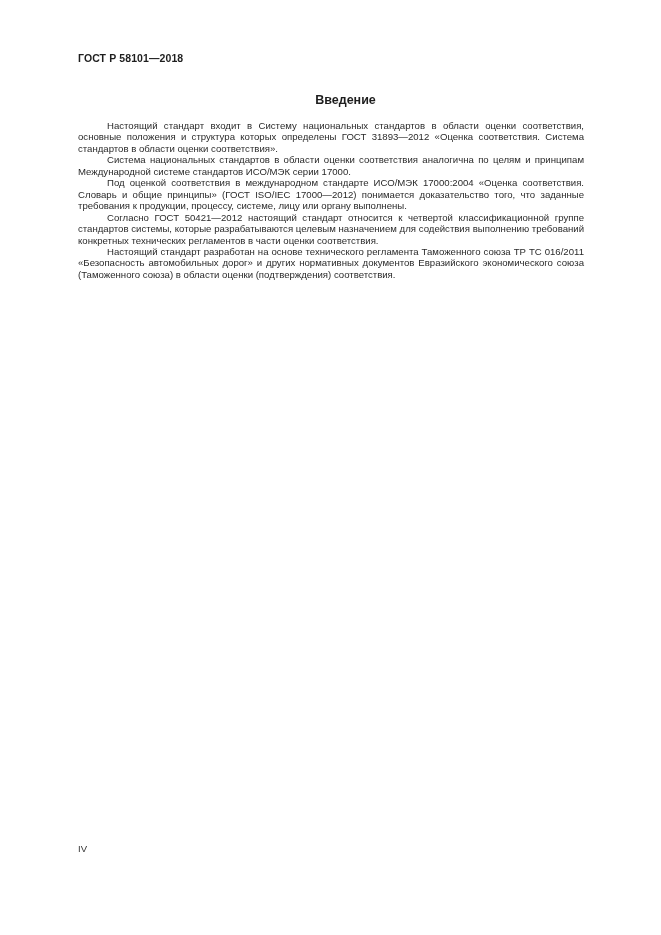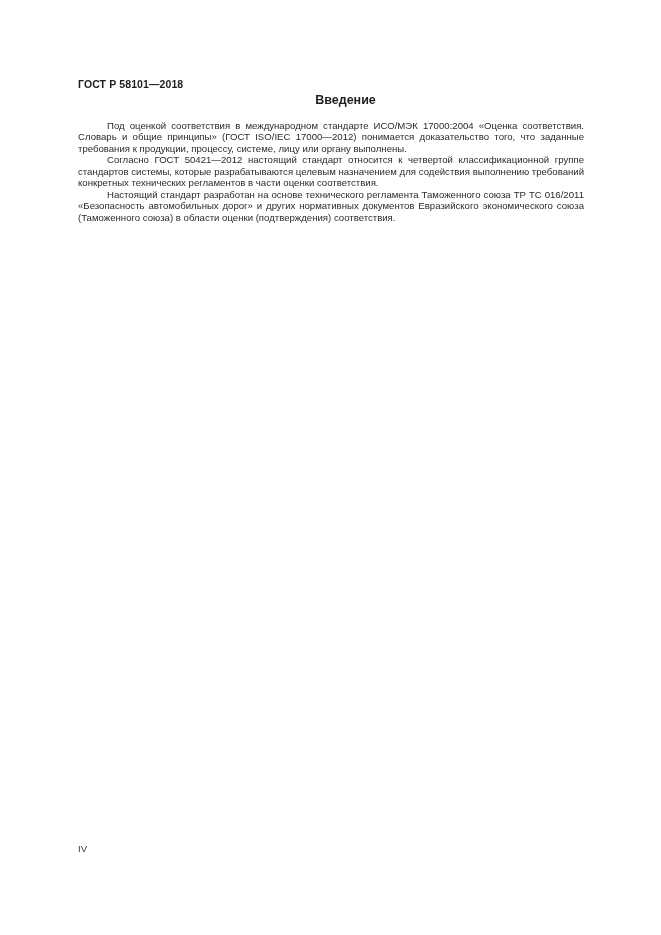--- a/index.html
+++ b/index.html
@@ -1,29 +1,31 @@
 <!DOCTYPE html>
 <html><head>
 <meta charset="utf-8">
 <style>
   html, body { margin: 0; padding: 0; background: #ffffff; }
   body { width: 661px; height: 935px; position: relative; overflow: hidden;
          font-family: "Liberation Sans", "DejaVu Sans", sans-serif; color: #222; }
-  .page-header { position: absolute; left: 78px; top: 78px; font-size: 10.5px; font-weight: bold; color: #1e1e1e; letter-spacing: 0.1px; }
+  .page-header { position: absolute; left: 78px; top: 52px; font-size: 10.5px; font-weight: bold; color: #1e1e1e; letter-spacing: 0.1px; }
   .section-title { position: absolute; left: 0; width: 661px; top: 93px; text-align: center; font-size: 12.5px; font-weight: bold; color: #1e1e1e; padding-left: 30px; box-sizing: border-box; }
   .body-text { position: absolute; left: 78px; top: 120px; width: 506px; font-size: 9.6px; line-height: 11.45px; color: #2a2a2a; }
   .body-text p { margin: 0; text-indent: 29px; text-align: justify; }
   .page-number { position: absolute; left: 78px; top: 843px; font-size: 9.5px; color: #333; }
 </style>
 </head>
 <body>
 
 <div class="page-header">ГОСТ Р 58101—2018</div>
 
 <div class="section-title">Введение</div>
 
 <div class="body-text">
+  <p>Настоящий стандарт входит в Систему национальных стандартов в области оценки соответствия, основные положения и структура которых определены ГОСТ 31893—2012 «Оценка соответствия. Система стандартов в области оценки соответствия».</p>
+  <p>Система национальных стандартов в области оценки соответствия аналогична по целям и принципам Международной системе стандартов ИСО/МЭК серии 17000.</p>
   <p>Под оценкой соответствия в международном стандарте ИСО/МЭК 17000:2004 «Оценка соответствия. Словарь и общие принципы» (ГОСТ ISO/IEC 17000—2012) понимается доказательство того, что заданные требования к продукции, процессу, системе, лицу или органу выполнены.</p>
   <p>Согласно ГОСТ 50421—2012 настоящий стандарт относится к четвертой классификационной группе стандартов системы, которые разрабатываются целевым назначением для содействия выполнению требований конкретных технических регламентов в части оценки соответствия.</p>
   <p>Настоящий стандарт разработан на основе технического регламента Таможенного союза ТР ТС 016/2011 «Безопасность автомобильных дорог» и других нормативных документов Евразийского экономического союза (Таможенного союза) в области оценки (подтверждения) соответствия.</p>
 </div>
 
 <div class="page-number">IV</div>
 
 </body></html>

